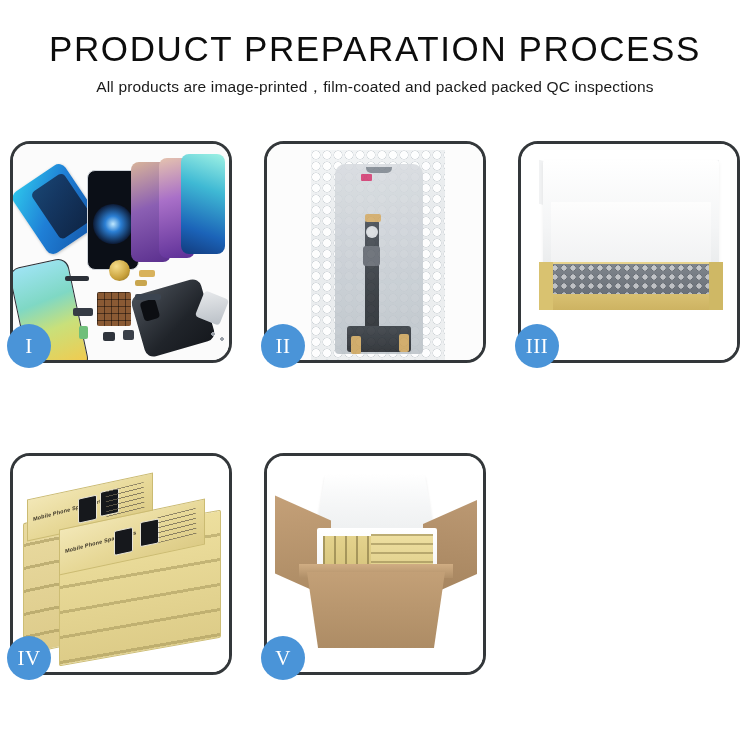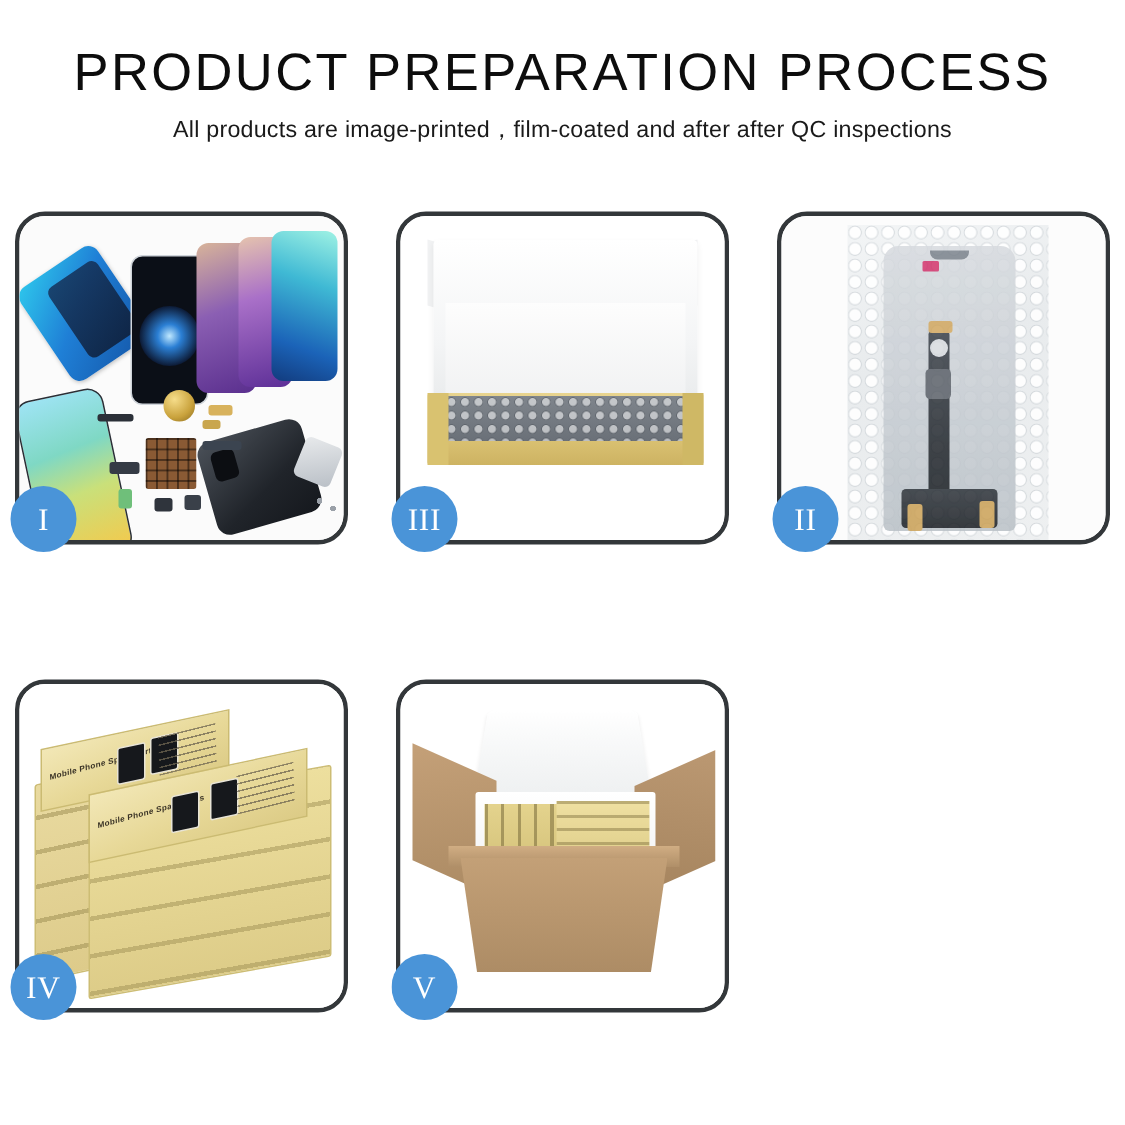--- a/index.html
+++ b/index.html
@@ -419,21 +419,21 @@
   .tape-l1 { position: absolute; left: 42px; top: 82px; width: 12px; height: 18px; background: rgba(150,124,93,.55); transform: skewY(14deg); }
   .tape-l2 { position: absolute; left: 44px; top: 146px; width: 12px; height: 18px; background: rgba(150,124,93,.5); transform: skewY(14deg); }
 </style>
 </head>
 <body>
 
 <div class="page">
 
   <div class="header">
     <div class="title">PRODUCT PREPARATION PROCESS</div>
-    <div class="subtitle">All products are image-printed，film-coated and after after QC inspections</div>
+    <div class="subtitle">All products are image-printed，film-coated and packed packed QC inspections</div>
   </div>
 
   <div class="grid">
 
     <div class="panel">
       <div class="panel-inner p1">
         <div class="fan scr-a"></div>
         <div class="fan scr-b"></div>
         <div class="fan scr-c"></div>
         <div class="fan scr-d"></div>
@@ -450,50 +450,50 @@
         <div class="tinyp tp3"></div>
         <div class="tinyp tp4"></div>
         <div class="tinyp tp5"></div>
         <div class="tool"></div>
         <div class="screws"></div>
       </div>
       <div class="badge">I</div>
     </div>
 
     <div class="panel">
-      <div class="panel-inner p3">
-        <div class="foam-flapL"></div>
-        <div class="foam-flapR"></div>
-        <div class="foam-lid"></div>
-        <div class="ybox-body">
-          <div class="ybox-inner"></div>
-          <div class="ybox-lipL"></div>
-          <div class="ybox-lipR"></div>
-        </div>
-      </div>
-      <div class="badge">III</div>
-    </div>
-
-    <div class="panel">
       <div class="panel-inner p2">
         <div class="bubble-bag">
           <div class="lcd-inner">
             <div class="lcd-notch"></div>
             <div class="red-label"></div>
             <div class="lcd-ribbon"></div>
             <div class="lcd-dot"></div>
             <div class="lcd-chip"></div>
             <div class="tab-o3"></div>
             <div class="lcd-foot"></div>
             <div class="tab-o1"></div>
             <div class="tab-o2"></div>
           </div>
         </div>
       </div>
       <div class="badge">II</div>
+    </div>
+
+    <div class="panel">
+      <div class="panel-inner p3">
+        <div class="foam-flapL"></div>
+        <div class="foam-flapR"></div>
+        <div class="foam-lid"></div>
+        <div class="ybox-body">
+          <div class="ybox-inner"></div>
+          <div class="ybox-lipL"></div>
+          <div class="ybox-lipR"></div>
+        </div>
+      </div>
+      <div class="badge">III</div>
     </div>
 
     <div class="panel">
       <div class="panel-inner p4">
         <div class="stack">
           <div class="sbox sb-backstack"></div>
           <div class="sbox sb-frontstack"></div>
           <div class="lid lid1">
             <div class="lid-txt">Mobile Phone Spare Parts</div>
             <div class="lid-img li-a"></div>

